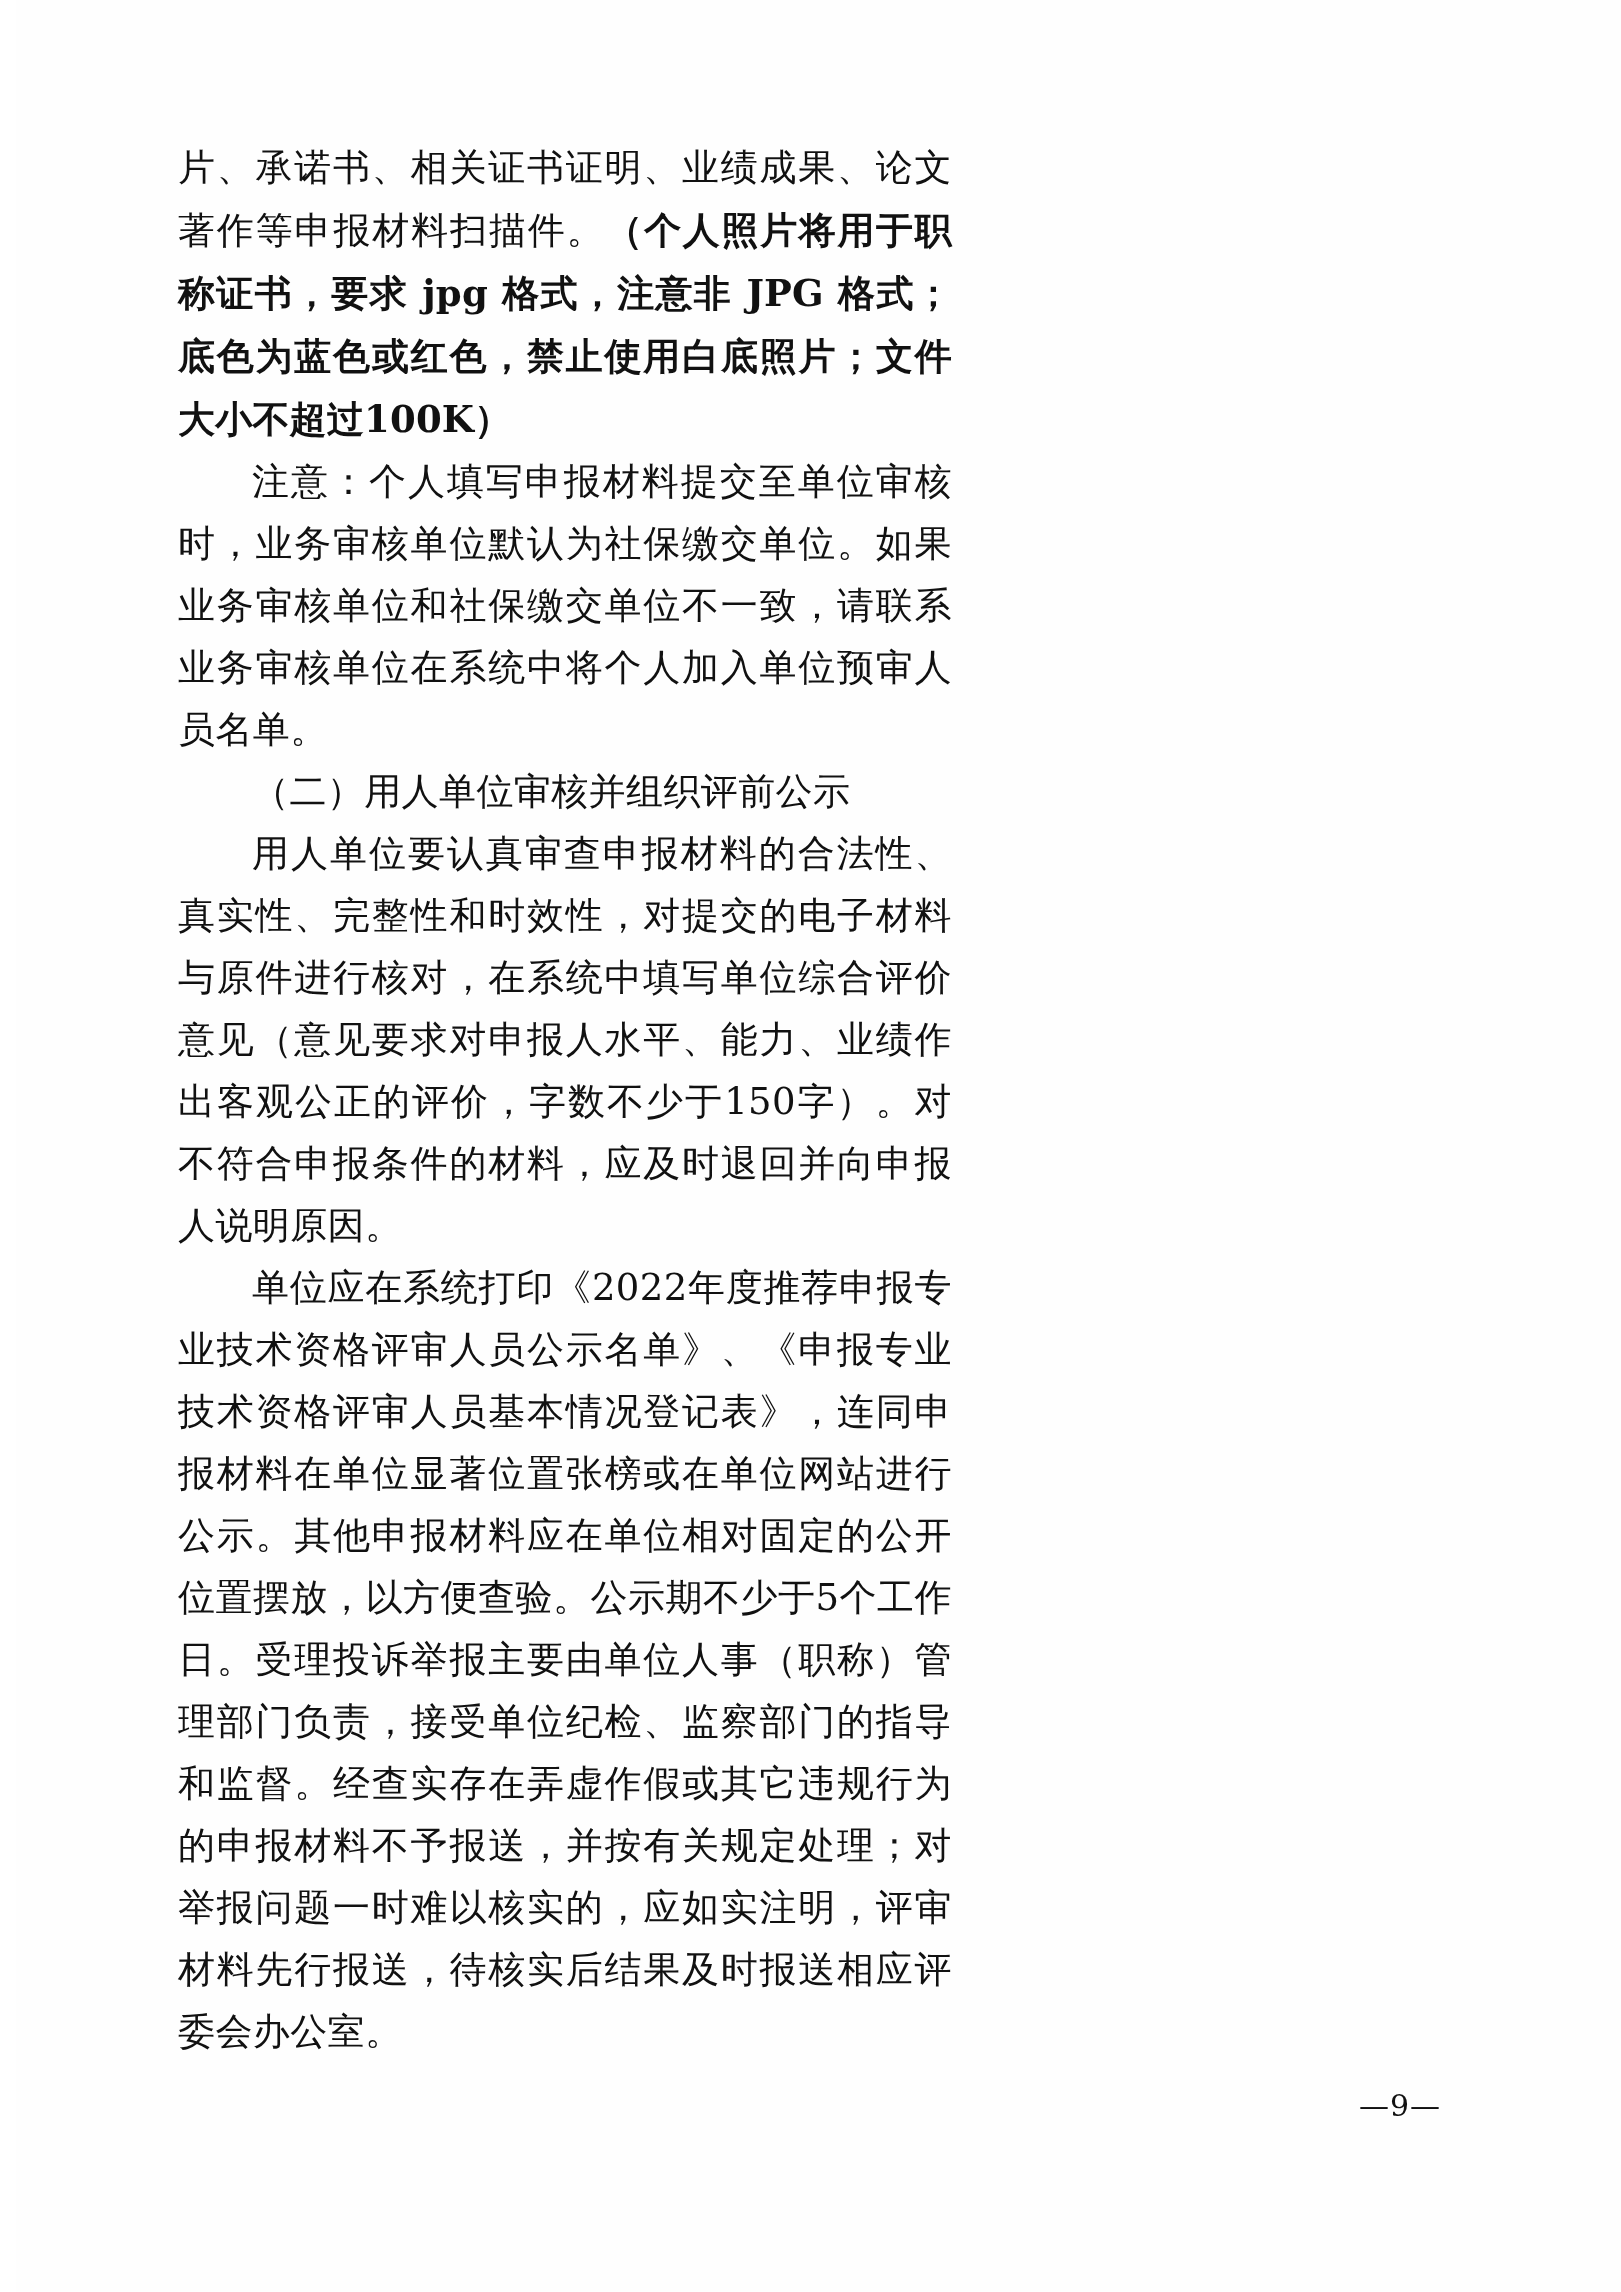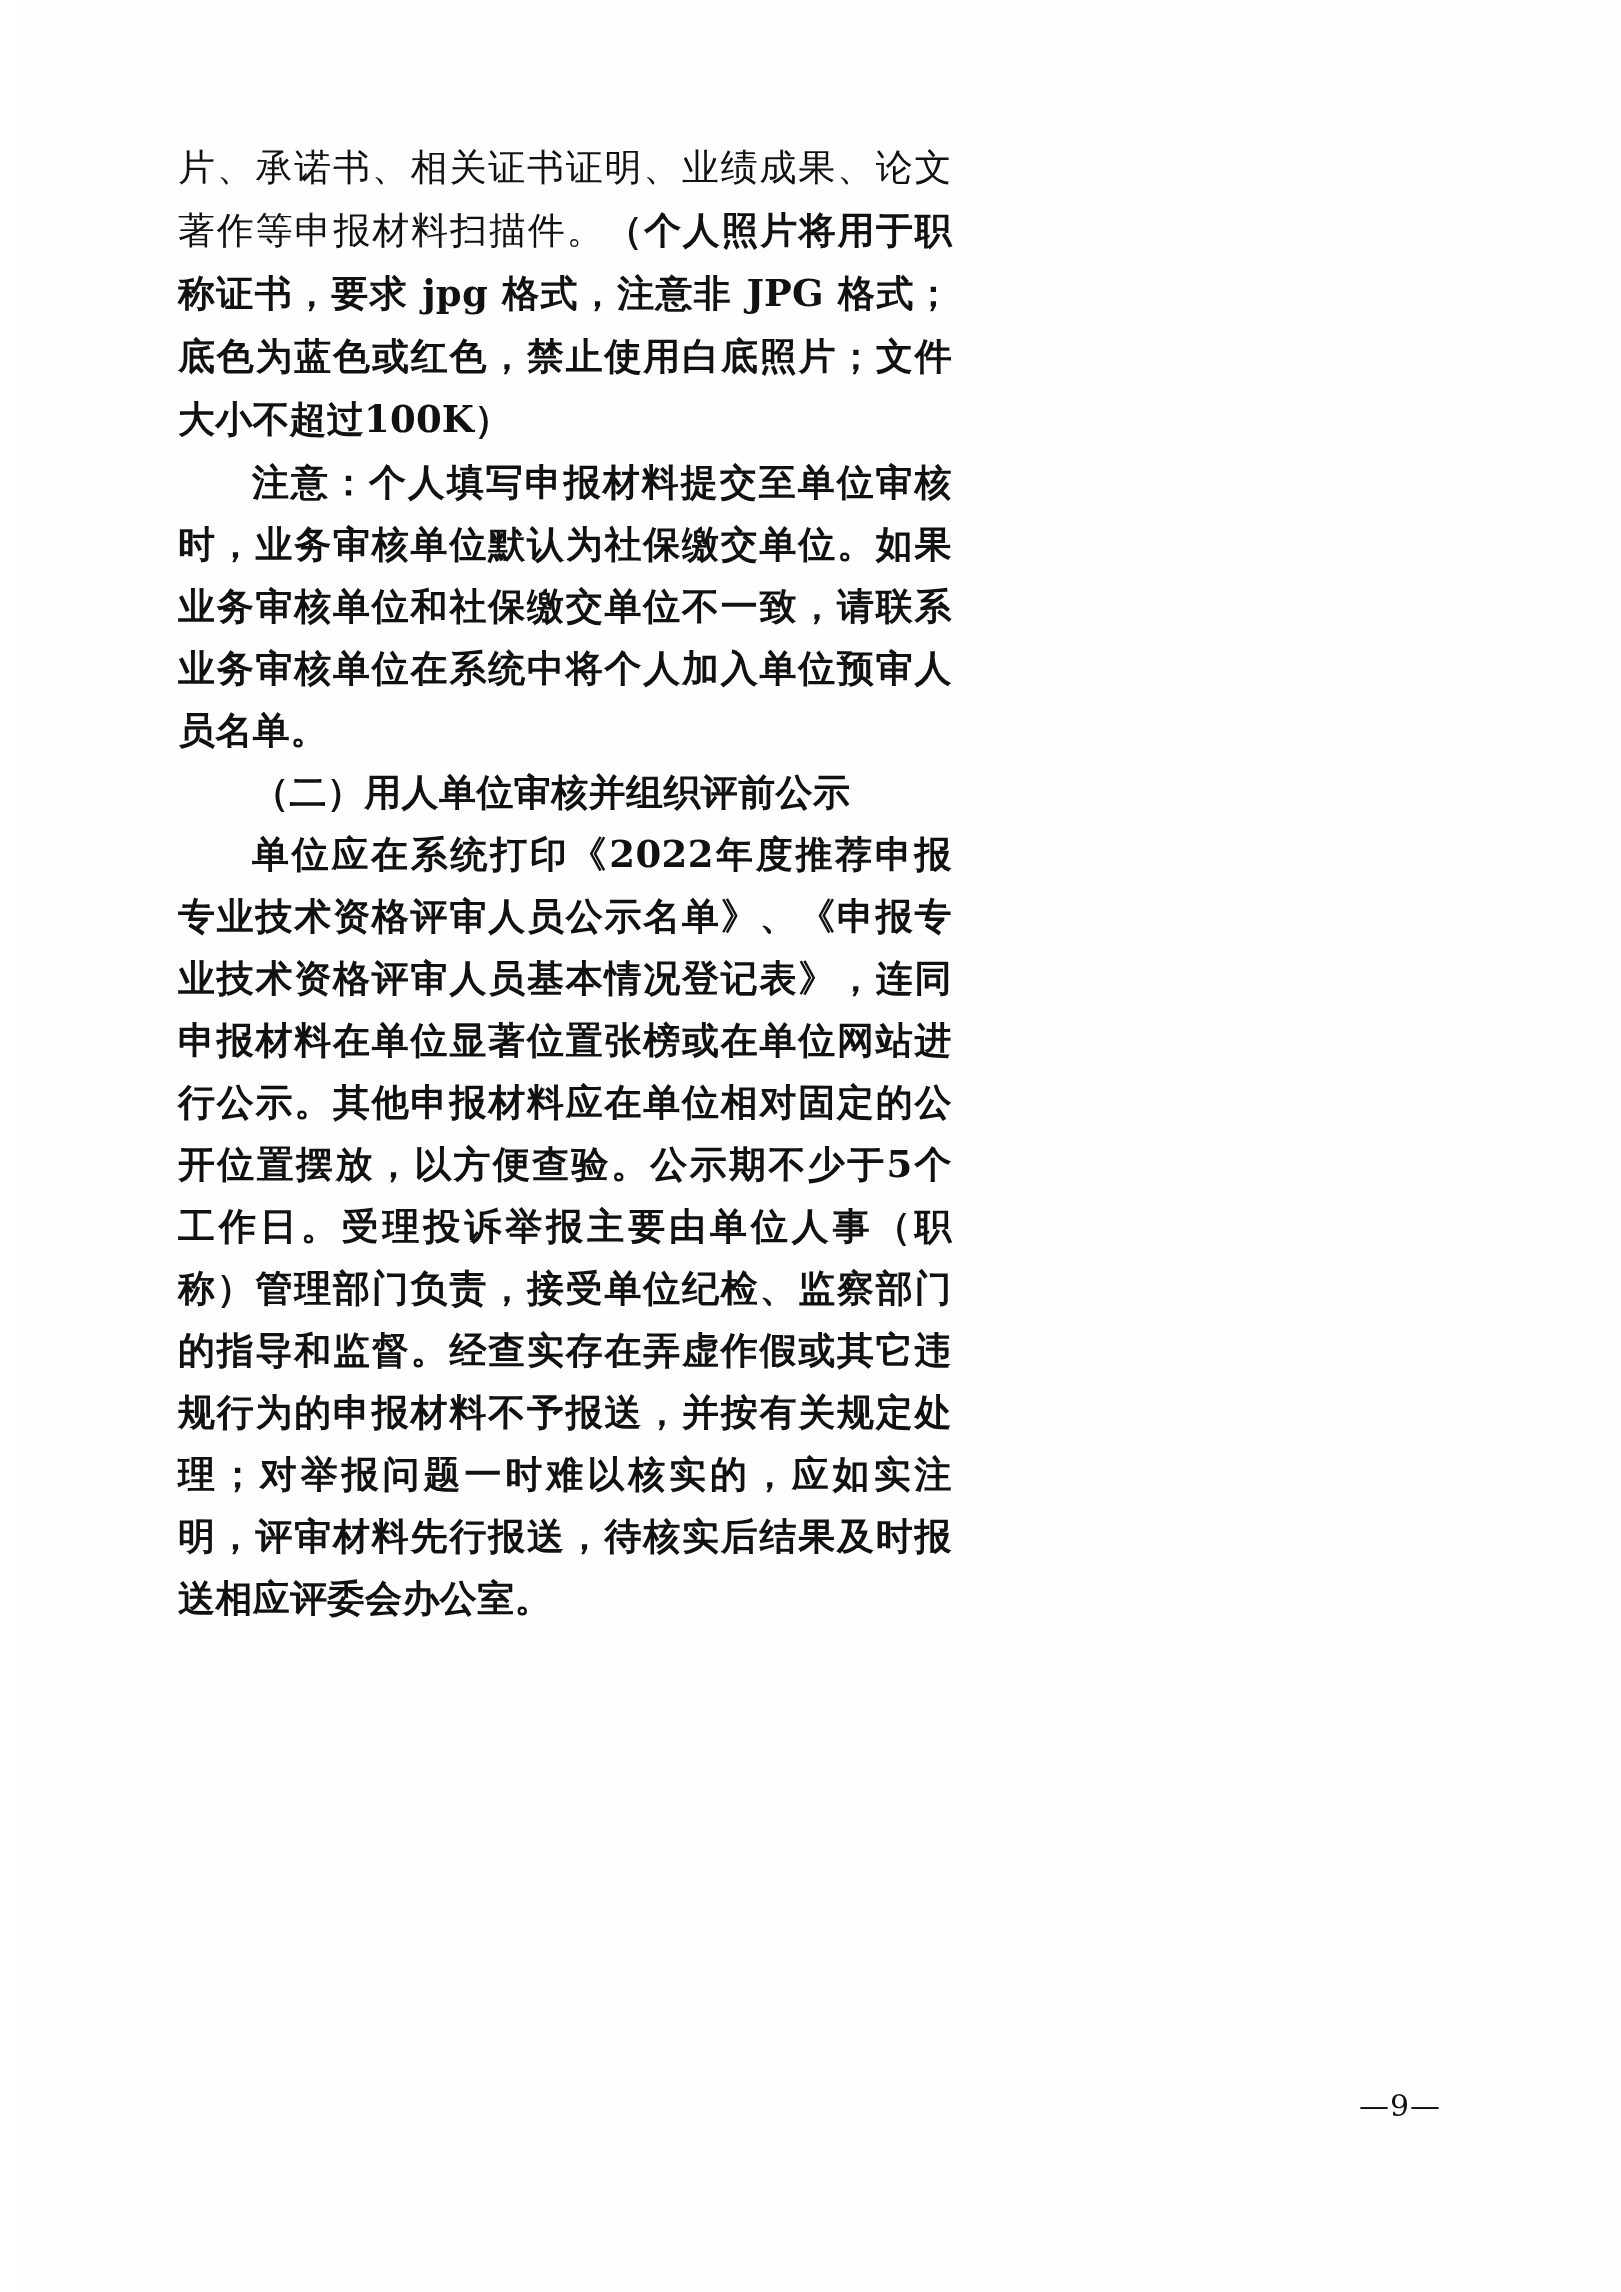--- a/index.html
+++ b/index.html
@@ -29,21 +29,20 @@
     color: #111111;
     text-align: justify;
     text-justify: inter-ideograph;
     letter-spacing: 0.4px;
     font-weight: 400;
     text-indent: 0;
     word-break: break-all;
   }
   p.indent {
     text-indent: 74px;
-    font-weight: bold;
   }
   .b {
     font-weight: 700;
     letter-spacing: 0.2px;
   }
   .heading {
     font-weight: 400;
   }
   .pagenum {
     position: absolute;
@@ -58,19 +57,20 @@
 </style>
 </head>
 <body>
 
 <div class="page">
 
   <div class="textblock" id="textblock">
       <p class="para"><span>片、承诺书、相关证书证明、业绩成果、论文著作等申报材料扫描件。</span><span class="b">（个人照片将用于职称证书，要求 jpg 格式，注意非 JPG 格式；底色为蓝色或红色，禁止使用白底照片；文件大小不超过100K）</span></p>
       <p class="para indent"><span>注意：个人填写申报材料提交至单位审核时，业务审核单位默认为社保缴交单位。如果业务审核单位和社保缴交单位不一致，请联系业务审核单位在系统中将个人加入单位预审人员名单。</span></p>
       <p class="para indent heading"><span>（二）用人单位审核并组织评前公示</span></p>
+      <p class="para indent"><span>用人单位要认真审查申报材料的合法性、真实性、完整性和时效性，对提交的电子材料与原件进行核对，在系统中填写单位综合评价意见（意见要求对申报人水平、能力、业绩作出客观公正的评价，字数不少于150字）。对不符合申报条件的材料，应及时退回并向申报人说明原因。</span></p>
       <p class="para indent"><span>单位应在系统打印《2022年度推荐申报专业技术资格评审人员公示名单》、《申报专业技术资格评审人员基本情况登记表》，连同申报材料在单位显著位置张榜或在单位网站进行公示。其他申报材料应在单位相对固定的公开位置摆放，以方便查验。公示期不少于5个工作日。受理投诉举报主要由单位人事（职称）管理部门负责，接受单位纪检、监察部门的指导和监督。经查实存在弄虚作假或其它违规行为的申报材料不予报送，并按有关规定处理；对举报问题一时难以核实的，应如实注明，评审材料先行报送，待核实后结果及时报送相应评委会办公室。</span></p>
     </div>
 
   <div class="pagenum">—9—</div>
 
 </div>
 
 
 </body></html>

